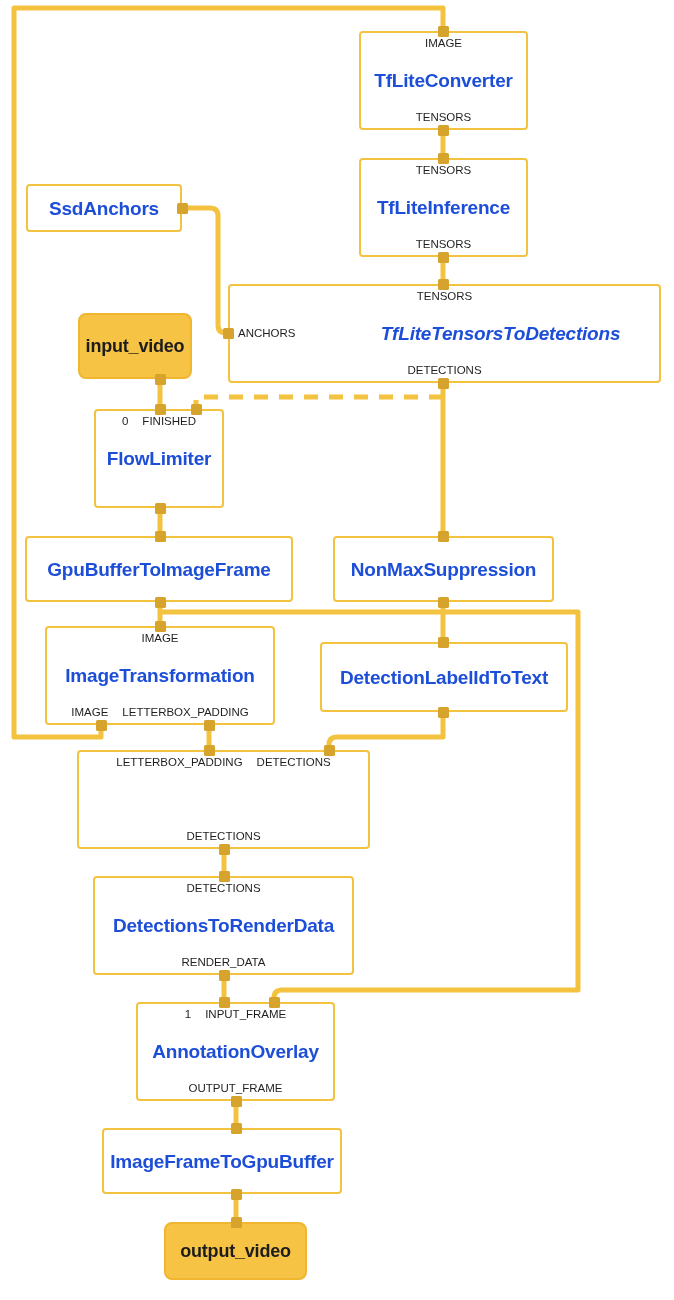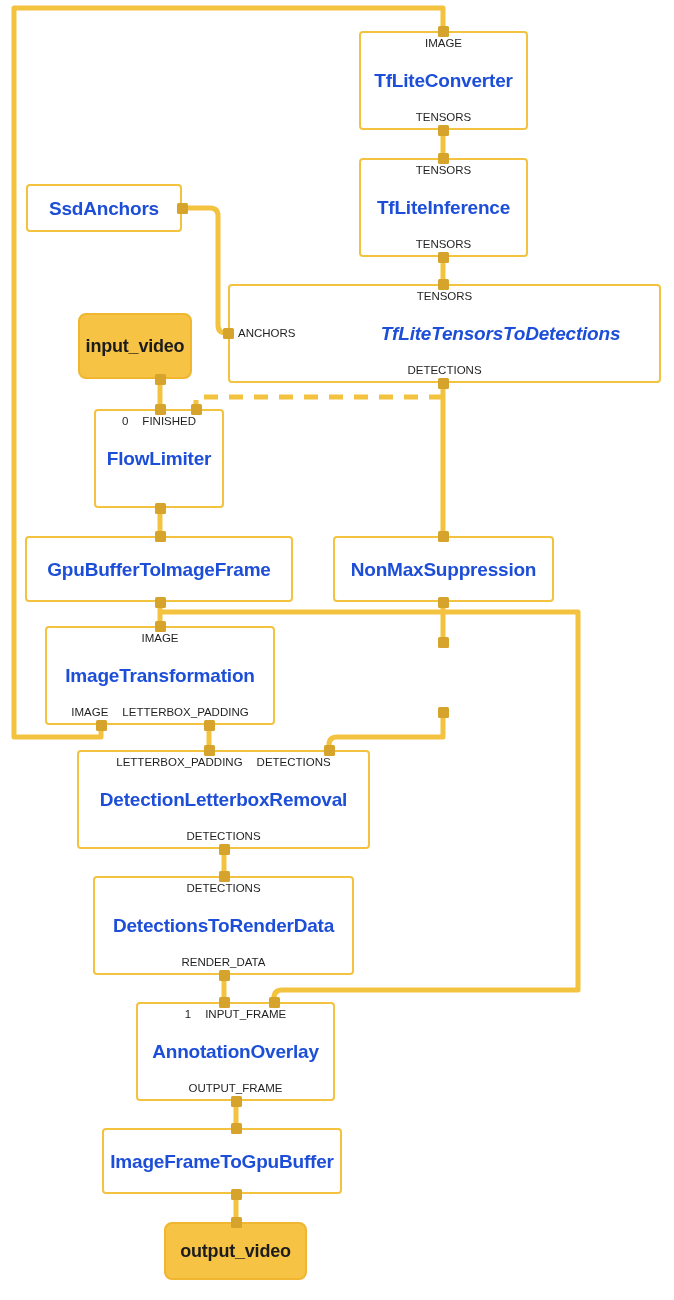--- a/index.html
+++ b/index.html
@@ -156,26 +156,28 @@
       <div class="node" style="left: 45px; top: 626px; width: 230px; height: 99px;">
         <div class="port-row top">
           <span class="port-label">IMAGE</span>
         </div>
         <div class="node-title">ImageTransformation</div>
         <div class="port-row bottom">
           <span class="port-label">IMAGE</span>
           <span class="port-label">LETTERBOX_PADDING</span>
         </div>
       </div>
+      <div class="node" style="left: 320px; top: 642px; width: 248px; height: 70px;">
+        <div class="node-title">DetectionLabelIdToText</div>
+      </div>
       <div class="node" style="left: 77px; top: 750px; width: 293px; height: 99px;">
         <div class="port-row top">
           <span class="port-label">LETTERBOX_PADDING</span>
           <span class="port-label">DETECTIONS</span>
         </div>
-        <div class="node-title">DetectionLetterboxRemoval</div>
         <div class="port-row bottom">
           <span class="port-label">DETECTIONS</span>
         </div>
       </div>
       <div class="node" style="left: 93px; top: 876px; width: 261px; height: 99px;">
         <div class="port-row top">
           <span class="port-label">DETECTIONS</span>
         </div>
         <div class="node-title">DetectionsToRenderData</div>
         <div class="port-row bottom">

